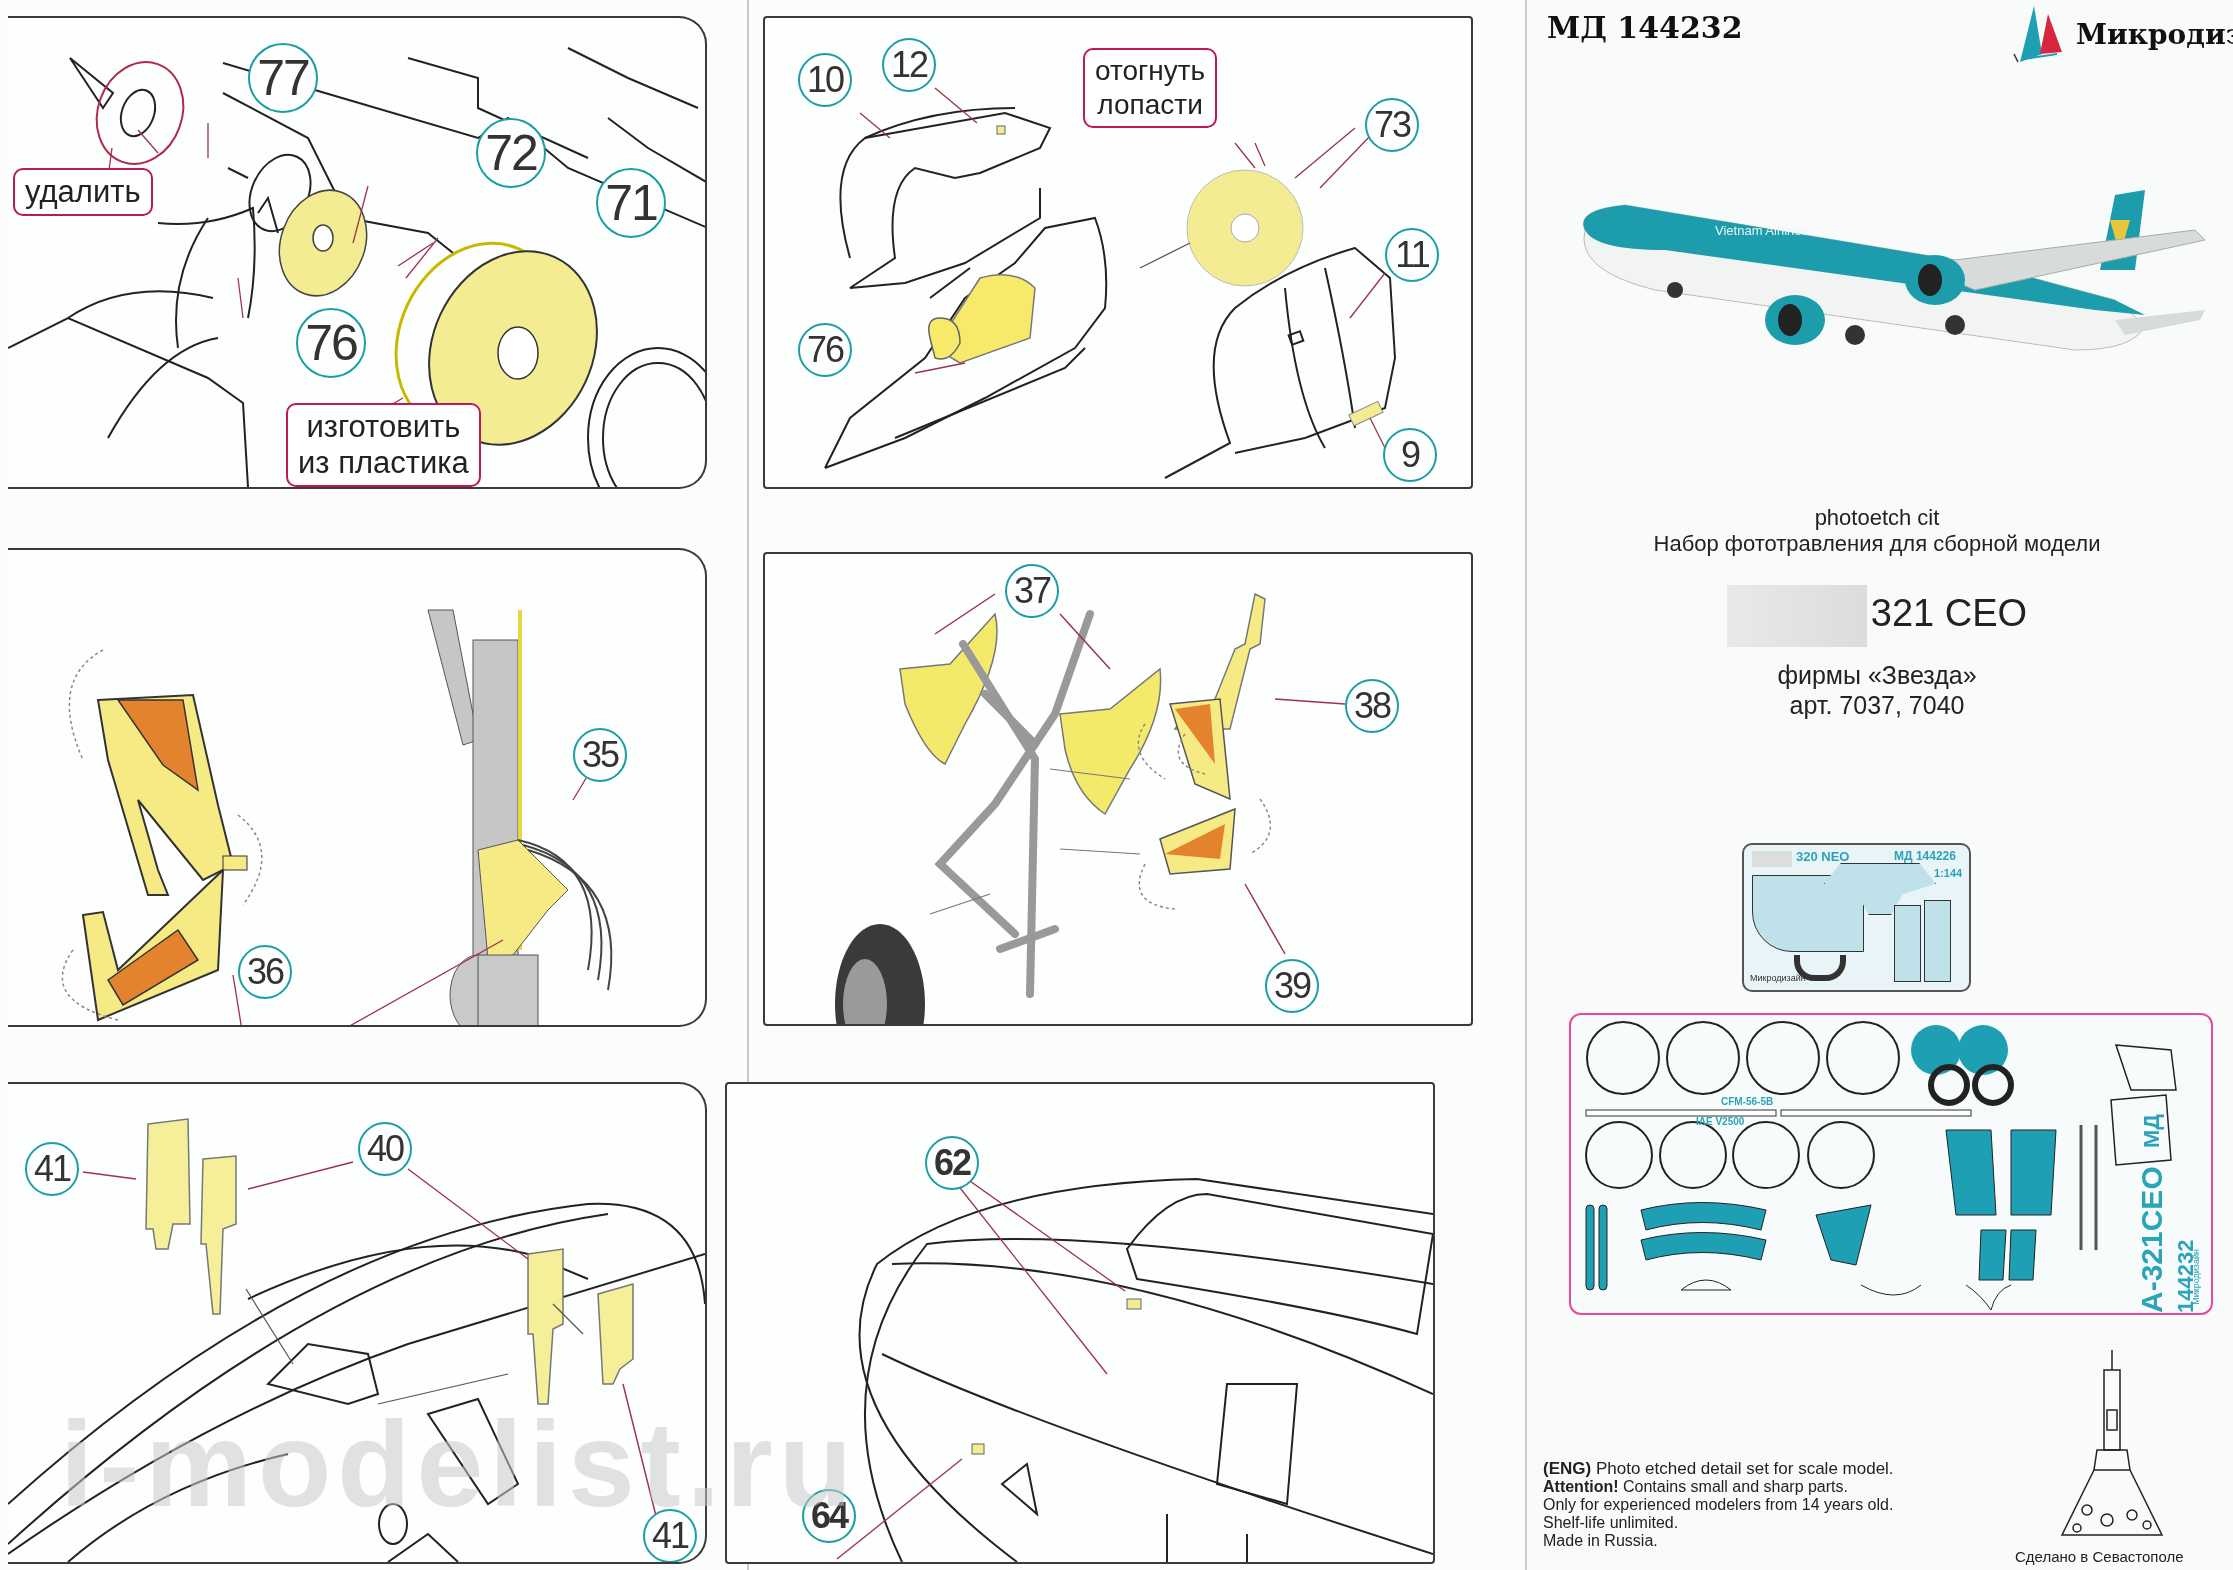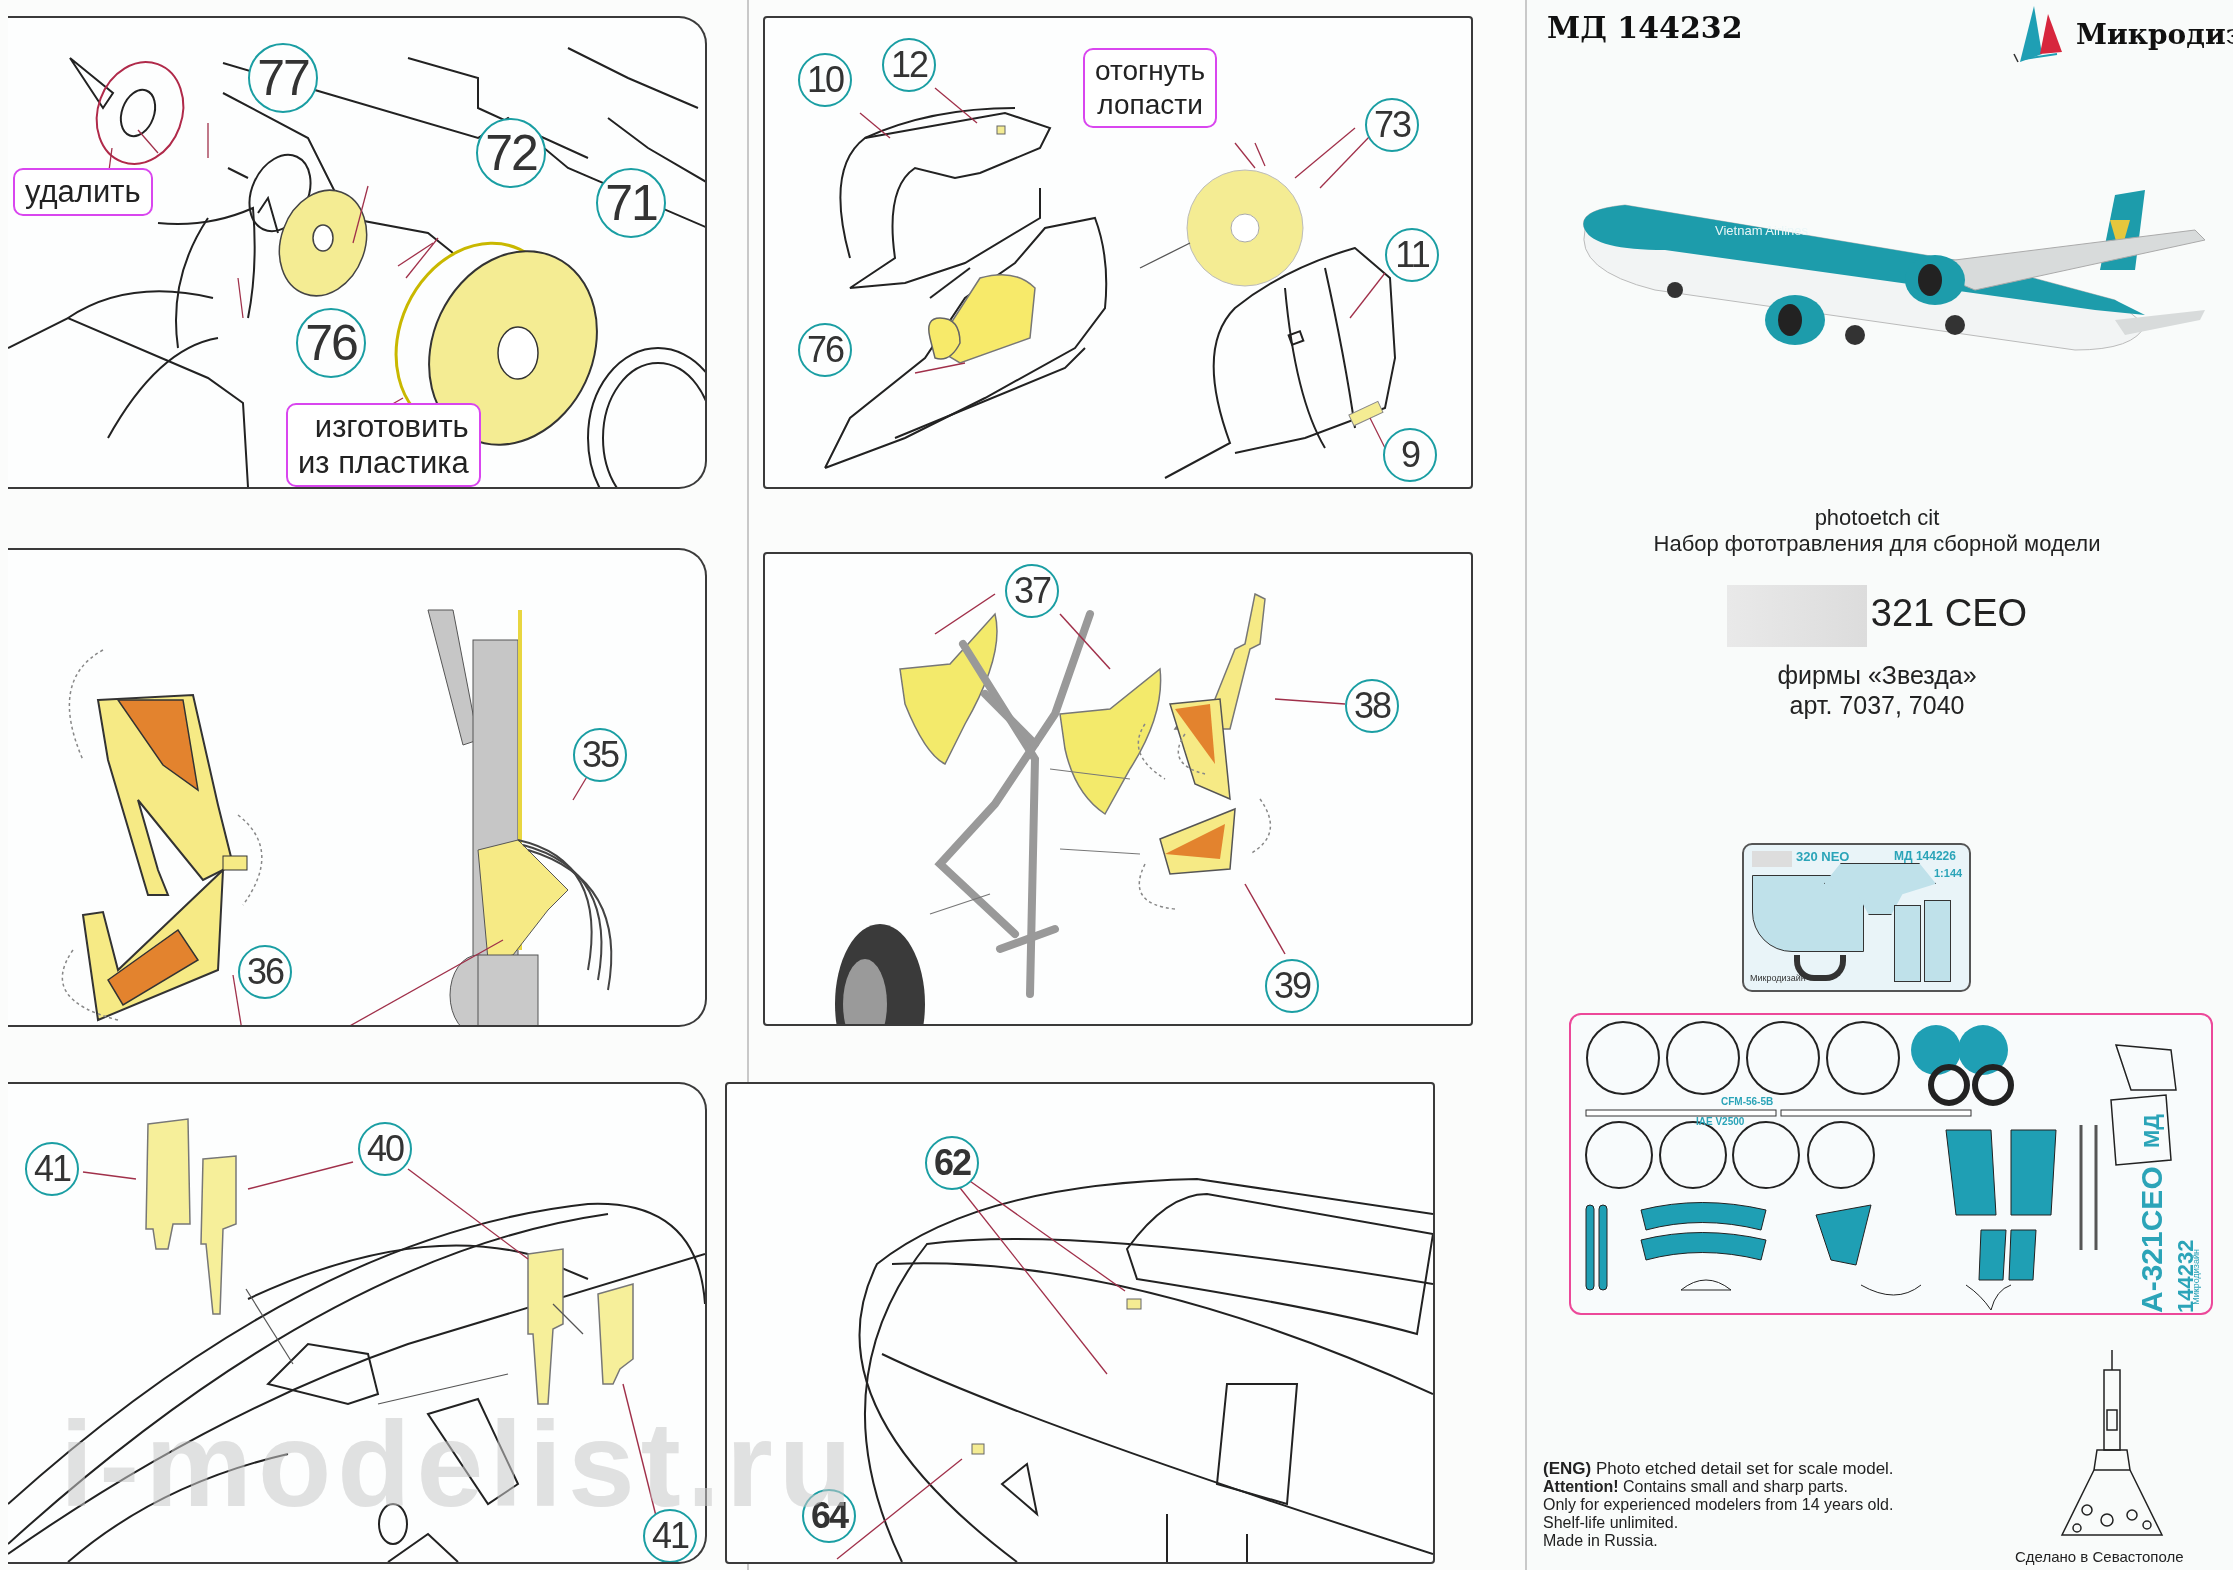--- a/index.html
+++ b/index.html
@@ -3,21 +3,21 @@
 <meta charset="utf-8">
 <style>
   html,body{margin:0;padding:0;}
   body{width:2233px;height:1570px;background:#fbfcfb;position:relative;overflow:hidden;font-family:"Liberation Sans",sans-serif;color:#1e1e1e;}
   .panel{position:absolute;border:2px solid #3a3a3a;border-radius:4px;background:#fdfefe;overflow:hidden;}
   .panel svg{position:absolute;left:0;top:0;width:100%;height:100%;}
   .divider{position:absolute;top:0;width:2px;height:1570px;background:#c8c8c8;}
   .callout{position:absolute;border:2px solid #1a9ea3;border-radius:50%;display:flex;align-items:center;justify-content:center;font-family:"Liberation Sans",sans-serif;color:#333;background:#fdfefe;letter-spacing:-2px;}
   .callout.lg{width:66px;height:66px;font-size:50px;}
   .callout.md{width:50px;height:50px;font-size:36px;}
-  .note{position:absolute;border:2px solid #d946ef;border-radius:10px;background:#fff;padding:4px 10px;font-size:31px;line-height:36px;color:#222;text-align:center;}
+  .note{position:absolute;border:2px solid #be185d;border-radius:10px;background:#fff;padding:4px 10px;font-size:31px;line-height:36px;color:#222;text-align:center;}
   .right{position:absolute;left:1525px;top:0;width:708px;height:1570px;background:#f9fbfa;border-left:2px solid #c9c9c9;}
   .code{position:absolute;left:20px;top:10px;font-family:"DejaVu Serif",serif;font-size:30px;font-weight:bold;color:#111;}
   .brand{position:absolute;left:485px;top:4px;display:flex;align-items:center;gap:6px;}
   .brand-name{font-family:"DejaVu Serif",serif;font-size:28px;font-weight:bold;color:#111;}
   .title-block{position:absolute;left:40px;width:620px;text-align:center;color:#222;}
   .t1{top:505px;font-size:22px;line-height:26px;}
   .t2{top:585px;font-size:38px;}
   .blur{display:inline-block;width:140px;height:62px;background:linear-gradient(90deg,#e9e9e9,#dcdcdc);vertical-align:middle;margin-right:4px;}
   .t3{top:660px;font-size:25px;line-height:30px;}
   .t4{top:765px;font-size:25px;}
@@ -82,21 +82,21 @@
       <line x1="430" y1="220" x2="398" y2="260"></line>
       <line x1="425" y1="225" x2="390" y2="248"></line>
       <line x1="360" y1="400" x2="395" y2="380"></line>
     </g>
   </svg>
   <div class="callout lg" style="left:240px;top:25px;">77</div>
   <div class="callout lg" style="left:468px;top:100px;">72</div>
   <div class="callout lg" style="left:588px;top:150px;">71</div>
   <div class="callout lg" style="left:288px;top:290px;">76</div>
   <div class="note" style="left:5px;top:150px;">удалить</div>
-  <div class="note" style="left:278px;top:385px;text-align:right;">
+  <div class="note" style="left:278px;top:385px;">
     <div>изготовить</div>
     <div>из пластика</div>
   </div>
 </div>
 
 <div class="panel" style="left:763px;top:16px;width:706px;height:469px;">
   <svg viewBox="0 0 706 469">
     <g fill="none" stroke="#222" stroke-width="2">
 
       <path d="M85 240 Q60 150 100 120 L240 95 L285 110 L275 130 L215 155 L190 160 L150 150 Q120 170 130 240 L85 270 L140 265 L200 245 L275 200 L275 170"></path>

